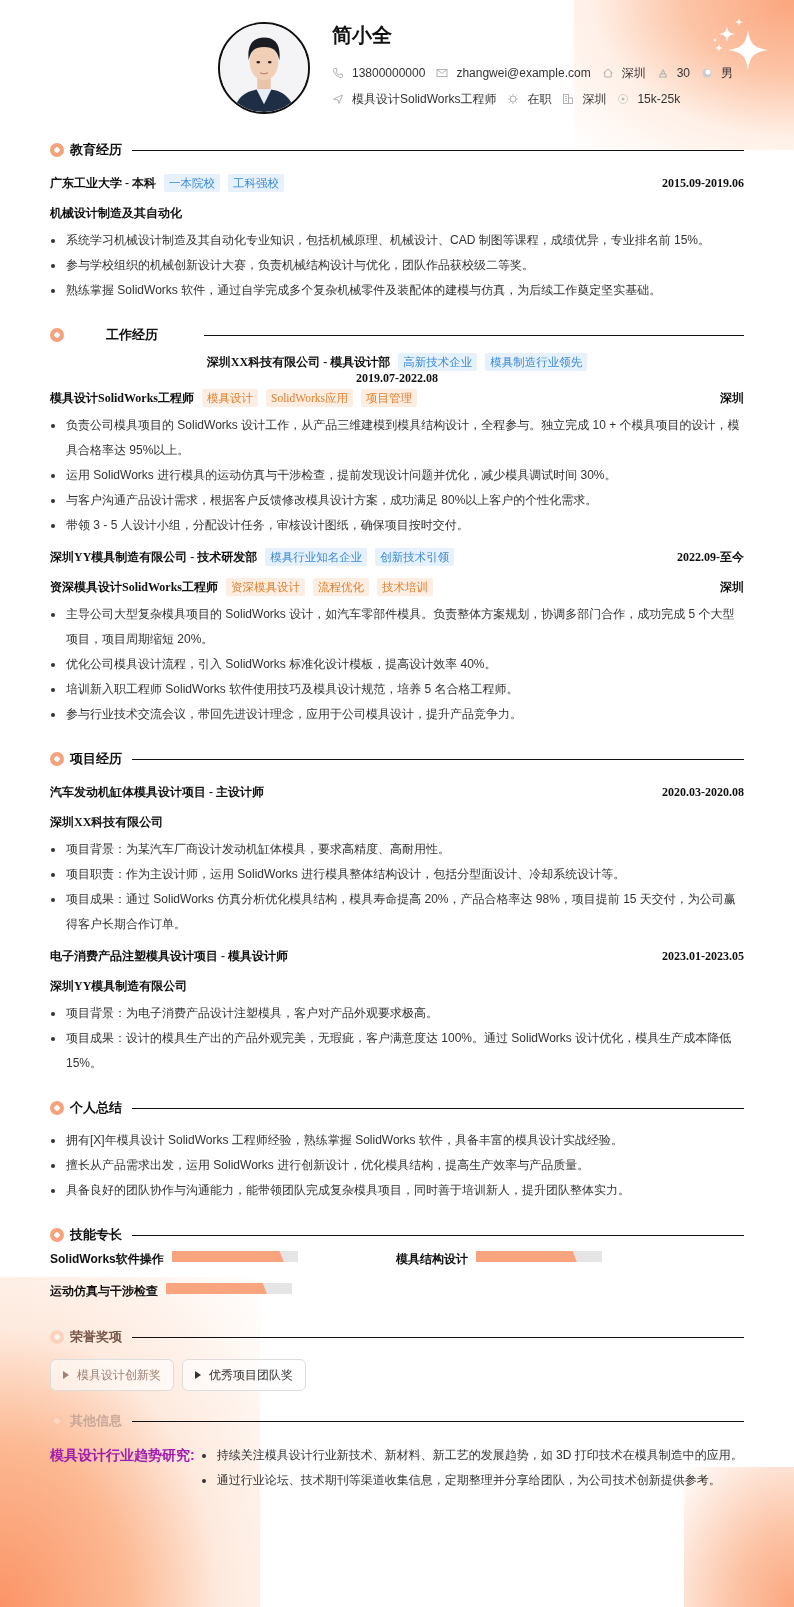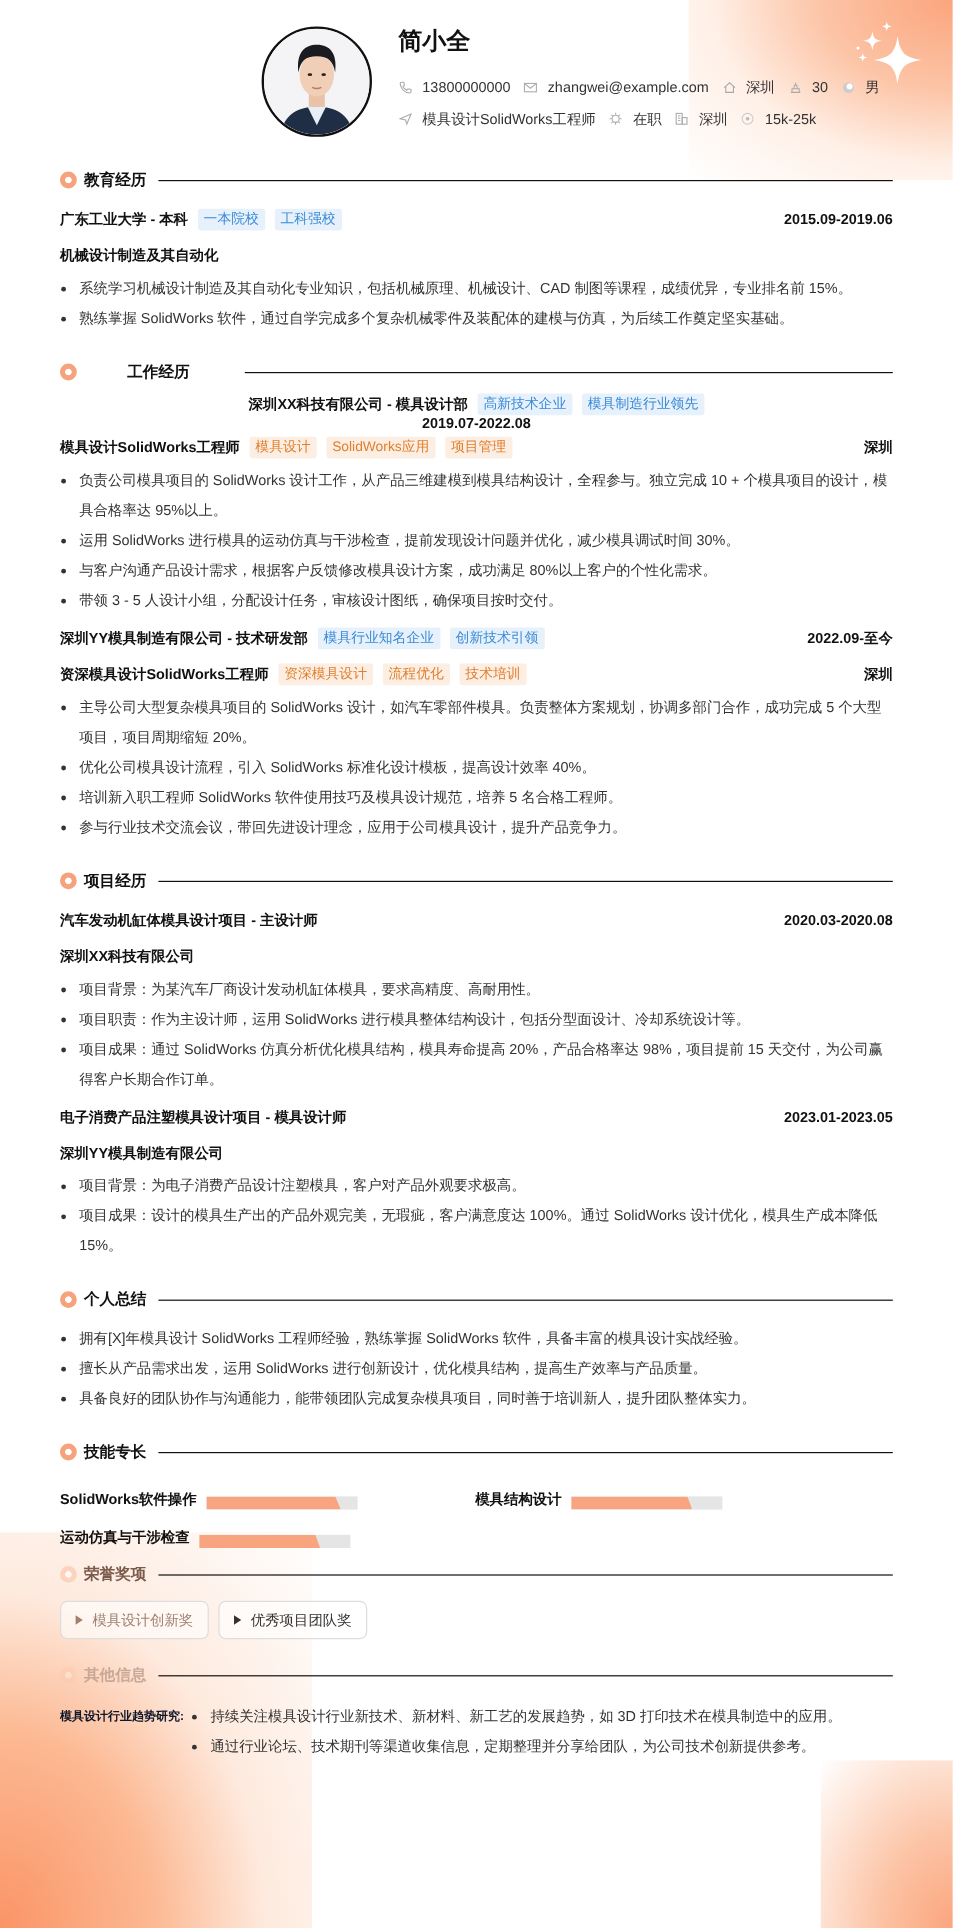--- a/index.html
+++ b/index.html
@@ -47,21 +47,21 @@
     
     .section-head { display: flex; align-items: center; height: 24px; margin-top: 14px; }
     .sec-icon {
       width: 14px; height: 14px; border-radius: 50%;
       background: radial-gradient(circle at 50% 50%, #fff 0 25%, #f6a27c 30% 100%);
       margin-right: 6px; flex-shrink: 0;
     }
     .sec-title { font-size: 13px; font-weight: bold; color: #111; margin-right: 10px; white-space: nowrap; }
     .sec-line { flex: 1; height: 1px; background: #111; }
 
-    .row { display: flex; align-items: center; justify-content: space-between; height: 30px; }
+    .row { display: flex; align-items: center; justify-content: space-between; height: 30px; font-family: Liberation Serif, serif; }
     .row-left { display: flex; align-items: center; }
     .bold { font-weight: bold; font-size: 12px; color: #111; }
     .date { font-weight: bold; font-size: 12px; color: #111; }
     .tag {
       display: inline-block; font-size: 11.5px; padding: 1px 5px; margin-left: 8px; border-radius: 2px; line-height: 16px;
     }
     .tag.blue { background: #e6f1fb; color: #3a8ad6; }
     .tag.orange { background: #fdeee3; color: #e0802e; }
     .tag:first-child { margin-left: 10px; }
     .city { font-size: 12px; color: #111; font-weight: bold; }
@@ -69,40 +69,40 @@
     ul.bullets { list-style: none; }
     ul.bullets li {
       position: relative; padding-left: 16px; font-size: 12px; color: #333; line-height: 25px; margin-top: 0px;
     }
     ul.bullets li::before {
       content: ""; position: absolute; left: 1px; top: 11px; width: 4px; height: 4px; border-radius: 50%; background: #333;
     }
 
     
     .skills { display: flex; flex-wrap: wrap; margin-top: 4px; }
-    .skill { display: flex; align-items: flex-end; width: 346px; height: 32px; }
+    .skill { display: flex; align-items: flex-start; width: 346px; height: 32px; }
     .skill-label { font-size: 12px; color: #111; font-weight: bold; white-space: nowrap; margin-right: 8px; }
     .skill-bar { width: 126px; height: 11px; background: #e5e5e5; position: relative; overflow: hidden; }
     .skill-fill { position: absolute; left: 0; top: 0; height: 100%; background: #f8a57f; clip-path: polygon(0 0, 96% 0, 100% 100%, 0 100%); }
 
     
     .awards { display: flex; margin-top: 10px; }
     .award {
       display: flex; align-items: center; height: 32px; padding: 0 12px; border: 1px solid #ddd; border-radius: 6px;
       font-size: 12px; color: #333; margin-right: 8px; background: rgba(255,255,255,0.6);
     }
     .award .tri { width: 0; height: 0; border-left: 6px solid #333; border-top: 4px solid transparent; border-bottom: 4px solid transparent; margin-right: 8px; }
     .award.faded { color: #a08070; }
     .award.faded .tri { border-left-color: #a08070; }
 
     .faded-title { color: #c9a898; }
     .faded-icon { background: radial-gradient(circle at 50% 50%, #fff 0 25%, #fbc3a4 30% 100%); opacity: 0.6; }
 
     .other { display: flex; margin-top: 10px; }
-    .other-label { font-size: 10px; color: #0f172a; font-weight: bold; white-space: nowrap; margin-right: 6px; line-height: 25px; }
+    .other-label { font-size: 14px; color: #a21caf; font-weight: bold; white-space: nowrap; margin-right: 6px; line-height: 25px; }
   </style>
 </head>
 <body>
 
 <div class="bg-tr"></div>
 <div class="bg-bl"></div>
 <div class="bg-br"></div>
 <svg class="sparkle" viewBox="0 0 62 62">
   <path d="M38 14 C40 28 44 32 58 34 C44 36 40 40 38 54 C36 40 32 36 18 34 C32 32 36 28 38 14Z" fill="#fff"></path>
   <path d="M17 10 C18 16 19 17 25 18 C19 19 18 20 17 26 C16 20 15 19 9 18 C15 17 16 16 17 10Z" fill="#fff"></path>
@@ -226,20 +226,21 @@
         <span class="tag blue">一本院校</span>
         <span class="tag blue">工科强校</span>
       </div>
       <span class="date">2015.09-2019.06</span>
     </div>
     <div class="row">
       <span class="bold">机械设计制造及其自动化</span>
     </div>
     <ul class="bullets">
       <li>系统学习机械设计制造及其自动化专业知识，包括机械原理、机械设计、CAD 制图等课程，成绩优异，专业排名前 15%。</li>
+      <li>参与学校组织的机械创新设计大赛，负责机械结构设计与优化，团队作品获校级二等奖。</li>
       <li>熟练掌握 SolidWorks 软件，通过自学完成多个复杂机械零件及装配体的建模与仿真，为后续工作奠定坚实基础。</li>
     </ul>
   </div>
 
   <div class="section">
     <div class="section-head" style="margin-top:20px;gap:36px;">
       <span class="sec-icon"></span>
       <span class="sec-title">工作经历</span>
       <span class="sec-line"></span>
     </div>

